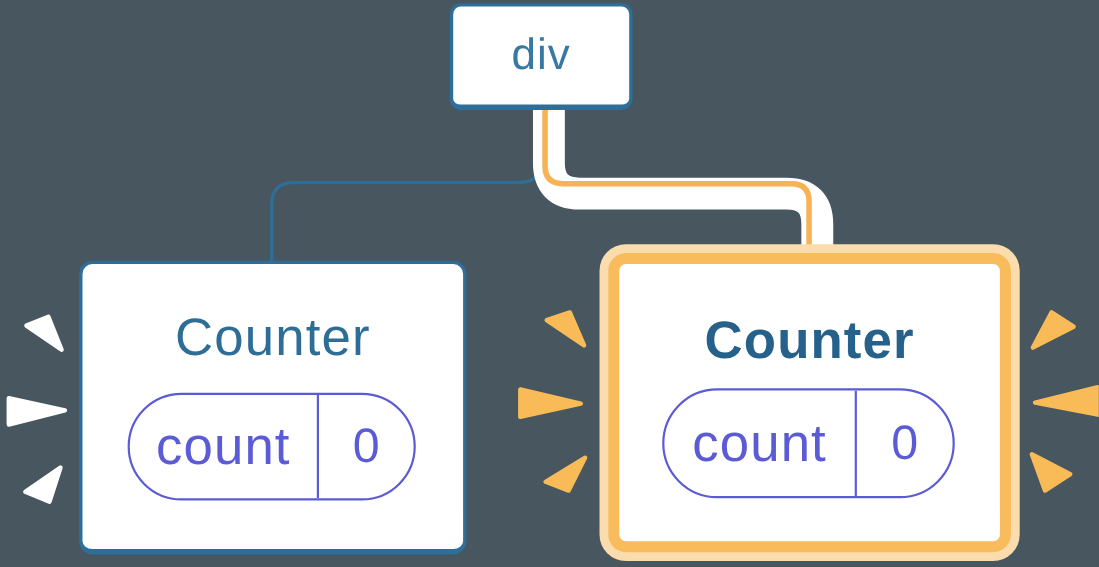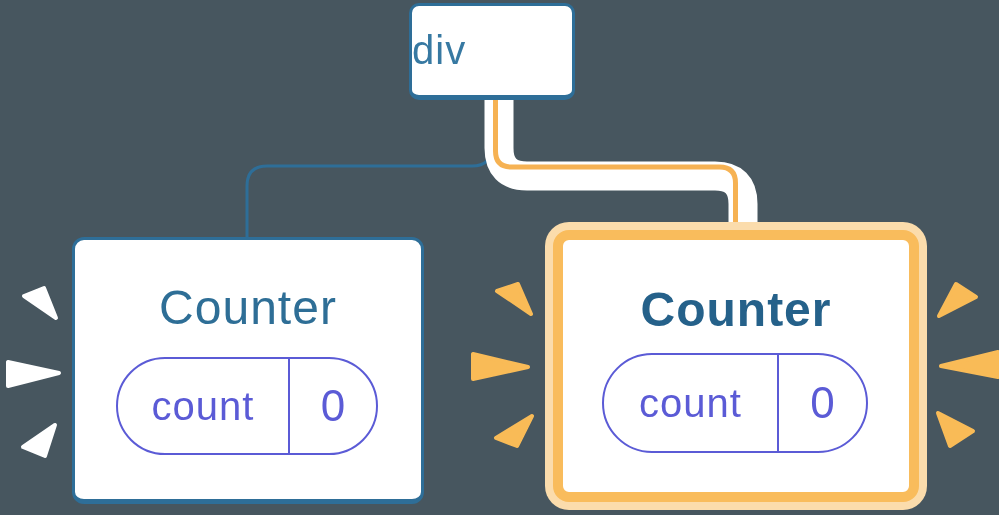--- a/index.html
+++ b/index.html
@@ -34,21 +34,21 @@
   .conn-amber{fill:none;stroke:var(--amber_line,#F6B253);stroke-width:5;}
   .ray-white{fill:var(--ray_white,#fff);stroke:var(--ray_white,#fff);stroke-width:4;stroke-linejoin:round;}
   .ray-amber{fill:var(--ray_amber,#F9BB57);stroke:var(--ray_amber,#F9BB57);stroke-width:4;stroke-linejoin:round;}
 
   .node{position:absolute;background:var(--white,#fff);box-sizing:border-box;}
   .node.root{
     left:409px;top:3px;width:166px;height:97px;
     border:3px solid var(--steel_blue,#2E6E98);
     border-bottom-width:5px;
     border-radius:10px;
-    display:flex;align-items:center;justify-content:flex-start;
+    display:flex;align-items:center;justify-content:center;
     font-size:40px;color:var(--node_text_blue,#3779A2);
     letter-spacing:1px;
   }
   .node.counter-left{
     left:72px;top:237px;width:352px;height:267px;
     border:3px solid var(--steel_blue,#2E6E98);
     border-bottom-width:5px;
     border-radius:12px;
   }
   .node.counter-right{
@@ -76,21 +76,21 @@
     border:2px solid var(--indigo,#5B5BD6);
     border-radius:50px;
     overflow:hidden;
     background:var(--white,#fff);
   }
   .counter-left .pill{left:41px;top:117px;width:262px;height:98px;}
   .counter-right .pill{left:39px;top:113px;width:266px;height:100px;}
   .pill-key{
     width:170px;
     display:flex;align-items:center;justify-content:center;
-    font-size:40px;color:var(--indigo,#5B5BD6);
+    font-size:48px;color:var(--indigo,#5B5BD6);
     letter-spacing:1px;
   }
   .counter-right .pill-key{width:173px;}
   .pill-val{
     flex:1;
     display:flex;align-items:center;justify-content:center;
     border-left:2px solid var(--indigo,#5B5BD6);
     font-size:44px;color:var(--indigo,#5B5BD6);
   }
 </style>

